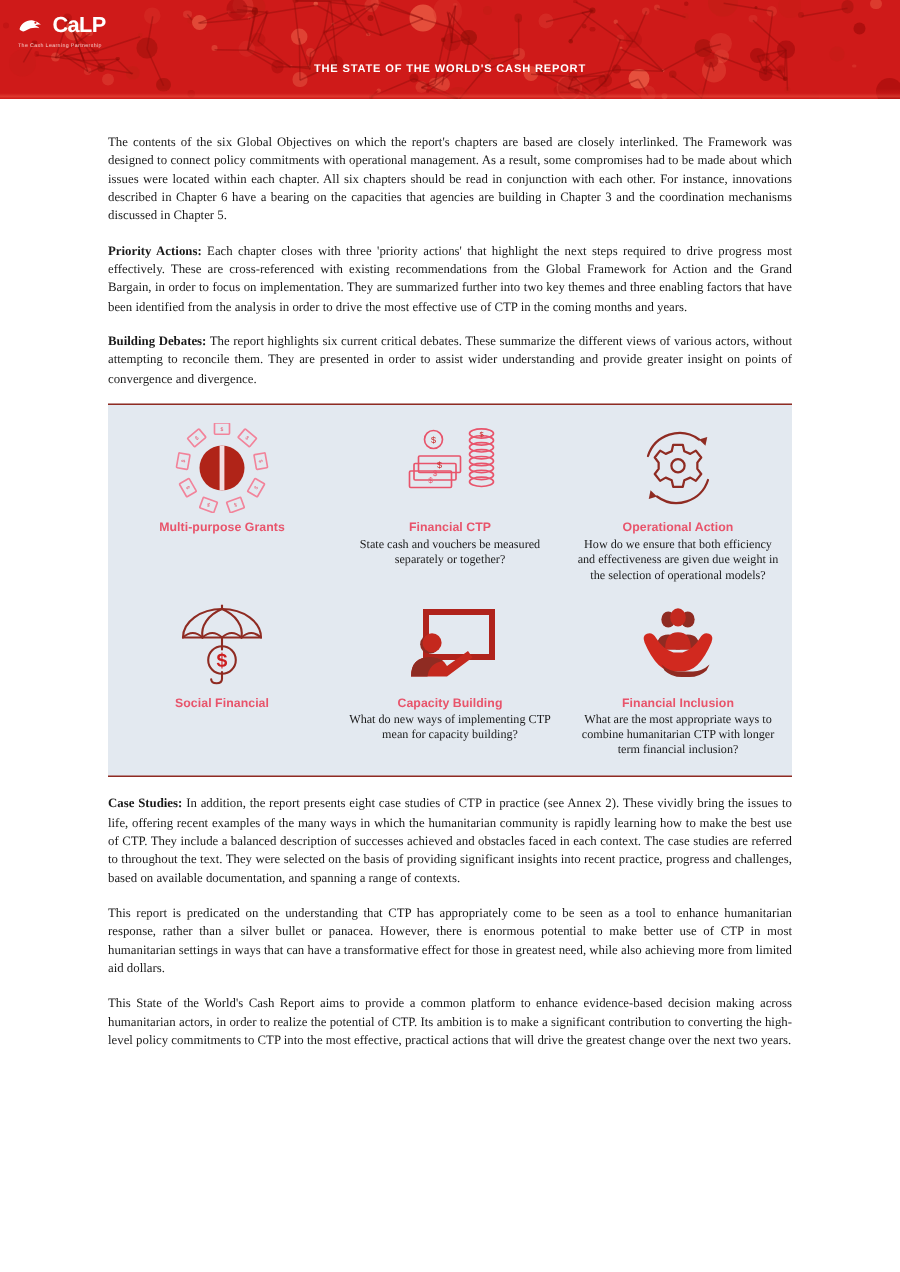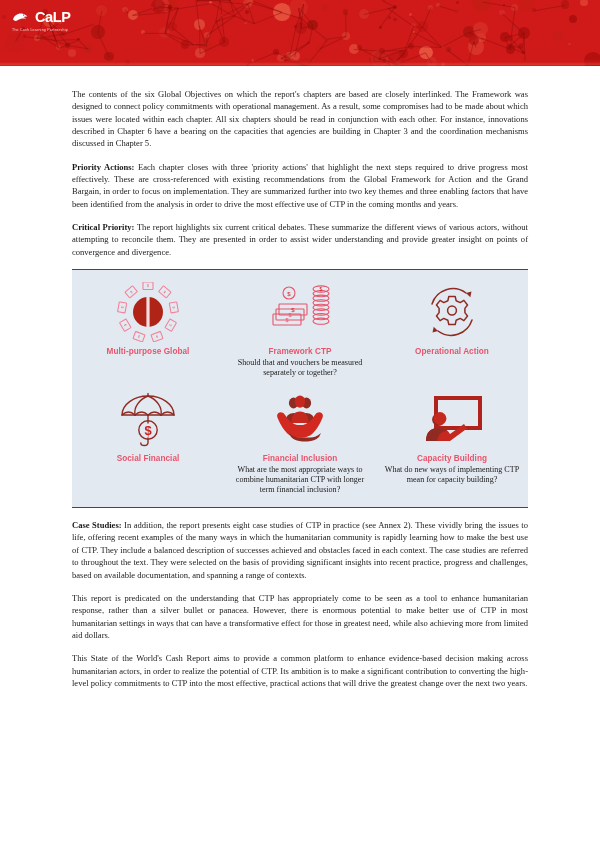--- a/index.html
+++ b/index.html
@@ -393,35 +393,36 @@
         <svg width="21" height="15" viewBox="0 0 21 15">
           <path d="M2 9.5 C3 5.5, 7 3, 11 3.6 C13.5 4, 15 5.2, 16.4 6.6 C14.8 6.2, 13.4 6.4, 12.4 7.2 C13.6 7.4, 14.6 8, 15.2 8.8 C12.2 8.2, 9 8.6, 6.6 10.2 C5 11.3, 3.4 11.2, 2 9.5 Z" fill="#ffffff"></path>
           <circle cx="12.6" cy="5.1" r="0.7" fill="#cf1a19"></circle>
         </svg>
       </span>
       <span class="logo-word">CaLP</span>
     </div>
     <div class="logo-tag">The Cash Learning Partnership</div>
   </div>
 
+  <div class="header-title">THE STATE OF THE WORLD'S CASH REPORT</div>
 </div>
 
 <div class="page">
   <div class="content" style="top:22px;">
 
     <p class="body">
       <span>The contents of the six Global Objectives on which the report's chapters are based are closely interlinked. The Framework was designed to connect policy commitments with operational management. As a result, some compromises had to be made about which issues were located within each chapter. All six chapters should be read in conjunction with each other. For instance, innovations described in Chapter 6 have a bearing on the capacities that agencies are building in Chapter 3 and the coordination mechanisms discussed in Chapter 5.</span>
     </p>
 
     <p class="body">
       <b>Priority Actions:</b><span> Each chapter closes with three 'priority actions' that highlight the next steps required to drive progress most effectively. These are cross-referenced with existing recommendations from the Global Framework for Action and the Grand Bargain, in order to focus on implementation. They are summarized further into two key themes and three enabling factors that have been identified from the analysis in order to drive the most effective use of CTP in the coming months and years.</span>
     </p>
 
     <p class="body tight">
-      <b>Critical Priority:</b><span> The report highlights six current critical debates. These summarize the different views of various actors, without attempting to reconcile them. They are presented in order to assist wider understanding and provide greater insight on points of convergence and divergence.</span>
+      <b>Building Debates:</b><span> The report highlights six current critical debates. These summarize the different views of various actors, without attempting to reconcile them. They are presented in order to assist wider understanding and provide greater insight on points of convergence and divergence.</span>
     </p>
 
     <div class="info-box">
 
       <div class="info-grid">
 
         <div class="cell">
           <div class="icon-wrap">
             <svg width="74" height="60" viewBox="0 0 74 60">
               <g transform="translate(37,30)">
@@ -461,21 +462,21 @@
                       <text x="0" y="-25" font-size="3.4" fill="#e8546b" text-anchor="middle" font-family="Liberation Sans, sans-serif" stroke="none">$</text>
                     </g>
                   <g transform="rotate(320)">
                       <rect x="-5" y="-30" width="10" height="7.5" rx="0.6"></rect>
                       <text x="0" y="-25" font-size="3.4" fill="#e8546b" text-anchor="middle" font-family="Liberation Sans, sans-serif" stroke="none">$</text>
                     </g>
                 </g>
               </g>
             </svg>
           </div>
-          <h4>Multi-purpose Global</h4>
+          <h4>Multi-purpose Grants</h4>
         </div>
 
         <div class="cell center-col">
           <div class="icon-wrap">
             <svg width="70" height="58" viewBox="0 0 70 58">
               <g stroke="#e8546b" fill="none" stroke-width="1.1">
                 <circle cx="24" cy="9" r="6"></circle>
                 <text x="24" y="11.6" font-size="6" fill="#c22" text-anchor="middle" stroke="none" font-family="Liberation Sans, sans-serif">$</text>
                 <g transform="translate(8,20)">
                   <rect x="0" y="10" width="28" height="11" rx="0.8"></rect>
@@ -492,22 +493,22 @@
                   <ellipse cx="8" cy="16.8" rx="8" ry="3.1"></ellipse>
                   <ellipse cx="8" cy="21.4" rx="8" ry="3.1"></ellipse>
                   <ellipse cx="8" cy="26" rx="8" ry="3.1"></ellipse>
                   <ellipse cx="8" cy="30.6" rx="8" ry="3.1"></ellipse>
                   <ellipse cx="8" cy="35.2" rx="8" ry="3.1"></ellipse>
                   <text x="8" y="5" font-size="5" fill="#c22" text-anchor="middle" stroke="none" font-family="Liberation Sans, sans-serif">$</text>
                 </g>
               </g>
             </svg>
           </div>
-          <h4>Framework CTP</h4>
-          <p>Should that and vouchers be measured separately or together?</p>
+          <h4>Financial CTP</h4>
+          <p>State cash and vouchers be measured separately or together?</p>
 
         </div>
 
         <div class="cell">
           <div class="icon-wrap">
             <svg width="70" height="60" viewBox="0 0 70 60">
               <g transform="translate(35,30)">
                 <g fill="none" stroke="#8f2b22" stroke-width="1.5" stroke-linecap="round">
                   <path d="M -20 -8 A 22 22 0 0 1 14 -19"></path>
                   <path d="M 20 8 A 22 22 0 0 1 -14 19"></path>
@@ -515,20 +516,21 @@
                 <path d="M14 -19 l 5.5 -1.6 l -1.2 5.8 z" fill="#8f2b22"></path>
                 <path d="M-14 19 l -5.5 1.6 l 1.2 -5.8 z" fill="#8f2b22"></path>
                 <g fill="none" stroke="#8f2b22" stroke-width="1.5" stroke-linejoin="round">
                   <path d="M -3.2 -15.5 L 3.2 -15.5 L 4.2 -11.2 L 8.2 -9.4 L 11.9 -11.6 L 15.5 -7 L 12.9 -3.6 L 12.9 0.6 L 15.5 4 L 11.9 8.6 L 8.2 6.4 L 4.2 8.2 L 3.2 12.5 L -3.2 12.5 L -4.2 8.2 L -8.2 6.4 L -11.9 8.6 L -15.5 4 L -12.9 0.6 L -12.9 -3.6 L -15.5 -7 L -11.9 -11.6 L -8.2 -9.4 L -4.2 -11.2 Z"></path>
                   <circle cx="0" cy="-1.5" r="4.4"></circle>
                 </g>
               </g>
             </svg>
           </div>
           <h4>Operational Action</h4>
+          <p>How do we ensure that both efficiency and effectiveness are given due weight in the selection of operational models?</p>
         </div>
       </div>
 
       <div class="info-grid row2-wrap">
 
         <div class="cell">
           <div class="icon-wrap row2">
             <svg width="66" height="56" viewBox="0 0 66 56">
               <g stroke="#8f2b22" fill="none" stroke-width="1.4" stroke-linecap="round">
                 <path d="M7 22 A 26 19 0 0 1 59 22 Z"></path>
@@ -544,51 +546,51 @@
                 <circle cx="33" cy="37" r="9.2"></circle>
               </g>
               <text x="33" y="41.8" font-size="13" font-weight="bold" fill="#cc1f20" text-anchor="middle" font-family="Liberation Sans, sans-serif">$</text>
             </svg>
           </div>
           <h4>Social Financial</h4>
         </div>
 
         <div class="cell">
           <div class="icon-wrap row2">
+            <svg width="68" height="56" viewBox="0 0 68 56">
+              <rect x="18" y="5" width="44" height="30" fill="none" stroke="#b0231c" stroke-width="4"></rect>
+              <circle cx="20.5" cy="26.5" r="6.4" fill="#8f2b22"></circle>
+              <circle cx="22" cy="25.5" r="6.4" fill="#c4281e"></circle>
+              <path d="M8 48 q 0 -13 13 -13 q 8 0 11 6 l 14 -10 l 3 4.4 l -17 12.6 z" fill="#c4281e"></path>
+              <path d="M8 48 q 0 -13 13 -13 q 5 0 8.4 2.6 q -9.4 1.6 -10.4 10.4 z" fill="#8f2b22"></path>
+            </svg>
+          </div>
+          <h4>Capacity Building</h4>
+          <p>What do new ways of implementing CTP mean for capacity building?</p>
+        </div>
+
+        <div class="cell">
+          <div class="icon-wrap row2">
             <svg width="66" height="56" viewBox="0 0 66 56">
               <g fill="#8f2b22">
                 <ellipse cx="26.5" cy="10" rx="4.6" ry="5.4"></ellipse>
                 <ellipse cx="39.5" cy="10" rx="4.6" ry="5.4"></ellipse>
                 <path d="M18.5 30 q0 -10 8 -10 q8 0 8 10 z"></path>
                 <path d="M31.5 30 q0 -10 8 -10 q8 0 8 10 z"></path>
               </g>
               <ellipse cx="33" cy="8.6" rx="5.2" ry="6.1" fill="#c4281e"></ellipse>
               <path d="M24.4 30 q0 -11.5 8.6 -11.5 q8.6 0 8.6 11.5 z" fill="#c4281e"></path>
               <path d="M30 32 q -7 -2 -11.5 -9.5 q -2.6 -4.4 -6.2 -3 q -3.4 1.4 -1.6 5.8 q 4 9.6 9.4 15 q 4.4 4.4 12 4.4 h 0.9 v -12.7 z" fill="#d1291f"></path>
               <path d="M36 32 q 7 -2 11.5 -9.5 q 2.6 -4.4 6.2 -3 q 3.4 1.4 1.6 5.8 q -4 9.6 -9.4 15 q -4.4 4.4 -12 4.4 h -0.9 v -12.7 z" fill="#d1291f"></path>
               <path d="M22 40 q 5 4.6 11 4.6 h 10 q 6 0 11 -4.6 l -2 4 q -4.6 4.4 -11.4 4.4 h -5.2 q -6.8 0 -11.4 -4.4 z" fill="#8f2b22"></path>
             </svg>
           </div>
           <h4>Financial Inclusion</h4>
           <p>What are the most appropriate ways to combine humanitarian CTP with longer term financial inclusion?</p>
         </div>
-
-        <div class="cell">
-          <div class="icon-wrap row2">
-            <svg width="68" height="56" viewBox="0 0 68 56">
-              <rect x="18" y="5" width="44" height="30" fill="none" stroke="#b0231c" stroke-width="4"></rect>
-              <circle cx="20.5" cy="26.5" r="6.4" fill="#8f2b22"></circle>
-              <circle cx="22" cy="25.5" r="6.4" fill="#c4281e"></circle>
-              <path d="M8 48 q 0 -13 13 -13 q 8 0 11 6 l 14 -10 l 3 4.4 l -17 12.6 z" fill="#c4281e"></path>
-              <path d="M8 48 q 0 -13 13 -13 q 5 0 8.4 2.6 q -9.4 1.6 -10.4 10.4 z" fill="#8f2b22"></path>
-            </svg>
-          </div>
-          <h4>Capacity Building</h4>
-          <p>What do new ways of implementing CTP mean for capacity building?</p>
-        </div>
       </div>
     </div>
 
     <p class="body" style="margin-top:11px;">
       <b>Case Studies:</b><span> In addition, the report presents eight case studies of CTP in practice (see Annex 2). These vividly bring the issues to life, offering recent examples of the many ways in which the humanitarian community is rapidly learning how to make the best use of CTP. They include a balanced description of successes achieved and obstacles faced in each context. The case studies are referred to throughout the text. They were selected on the basis of providing significant insights into recent practice, progress and challenges, based on available documentation, and spanning a range of contexts.</span>
     </p>
 
     <p class="body">
       <span>This report is predicated on the understanding that CTP has appropriately come to be seen as a tool to enhance humanitarian response, rather than a silver bullet or panacea. However, there is enormous potential to make better use of CTP in most humanitarian settings in ways that can have a transformative effect for those in greatest need, while also achieving more from limited aid dollars.</span>
     </p>

